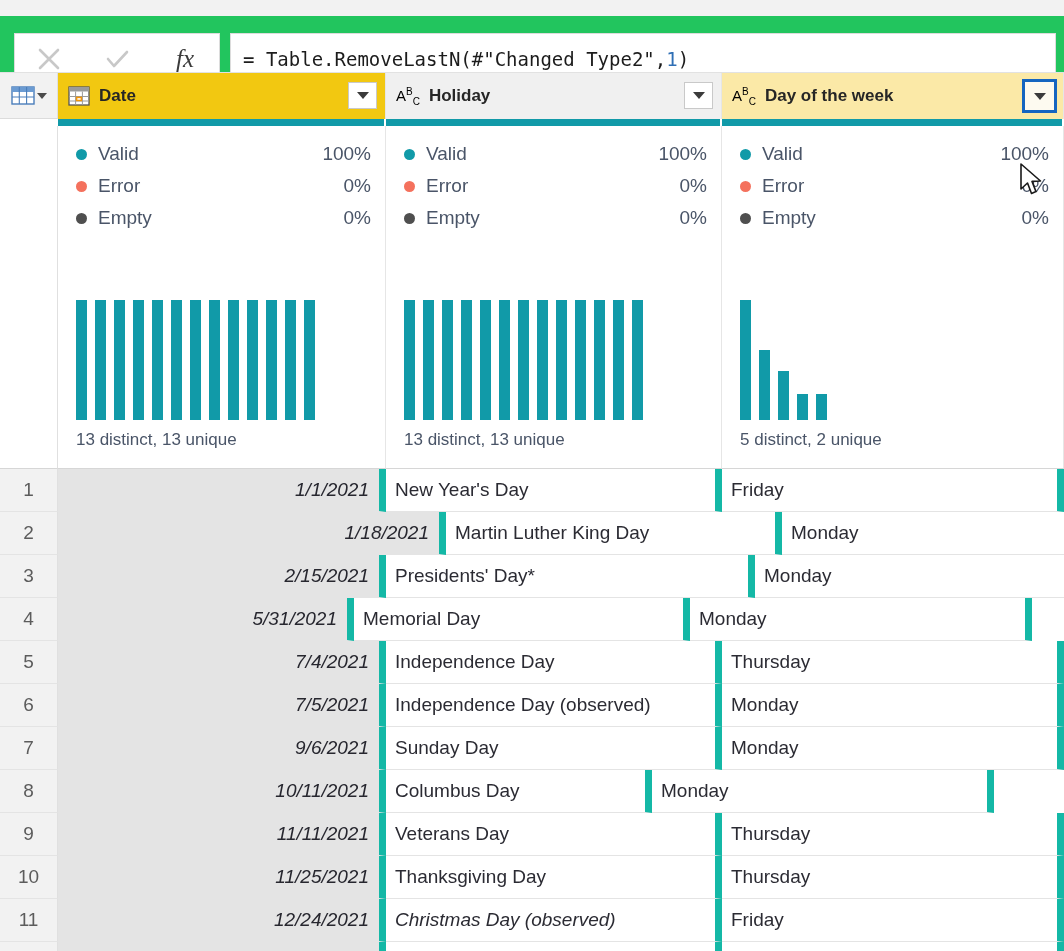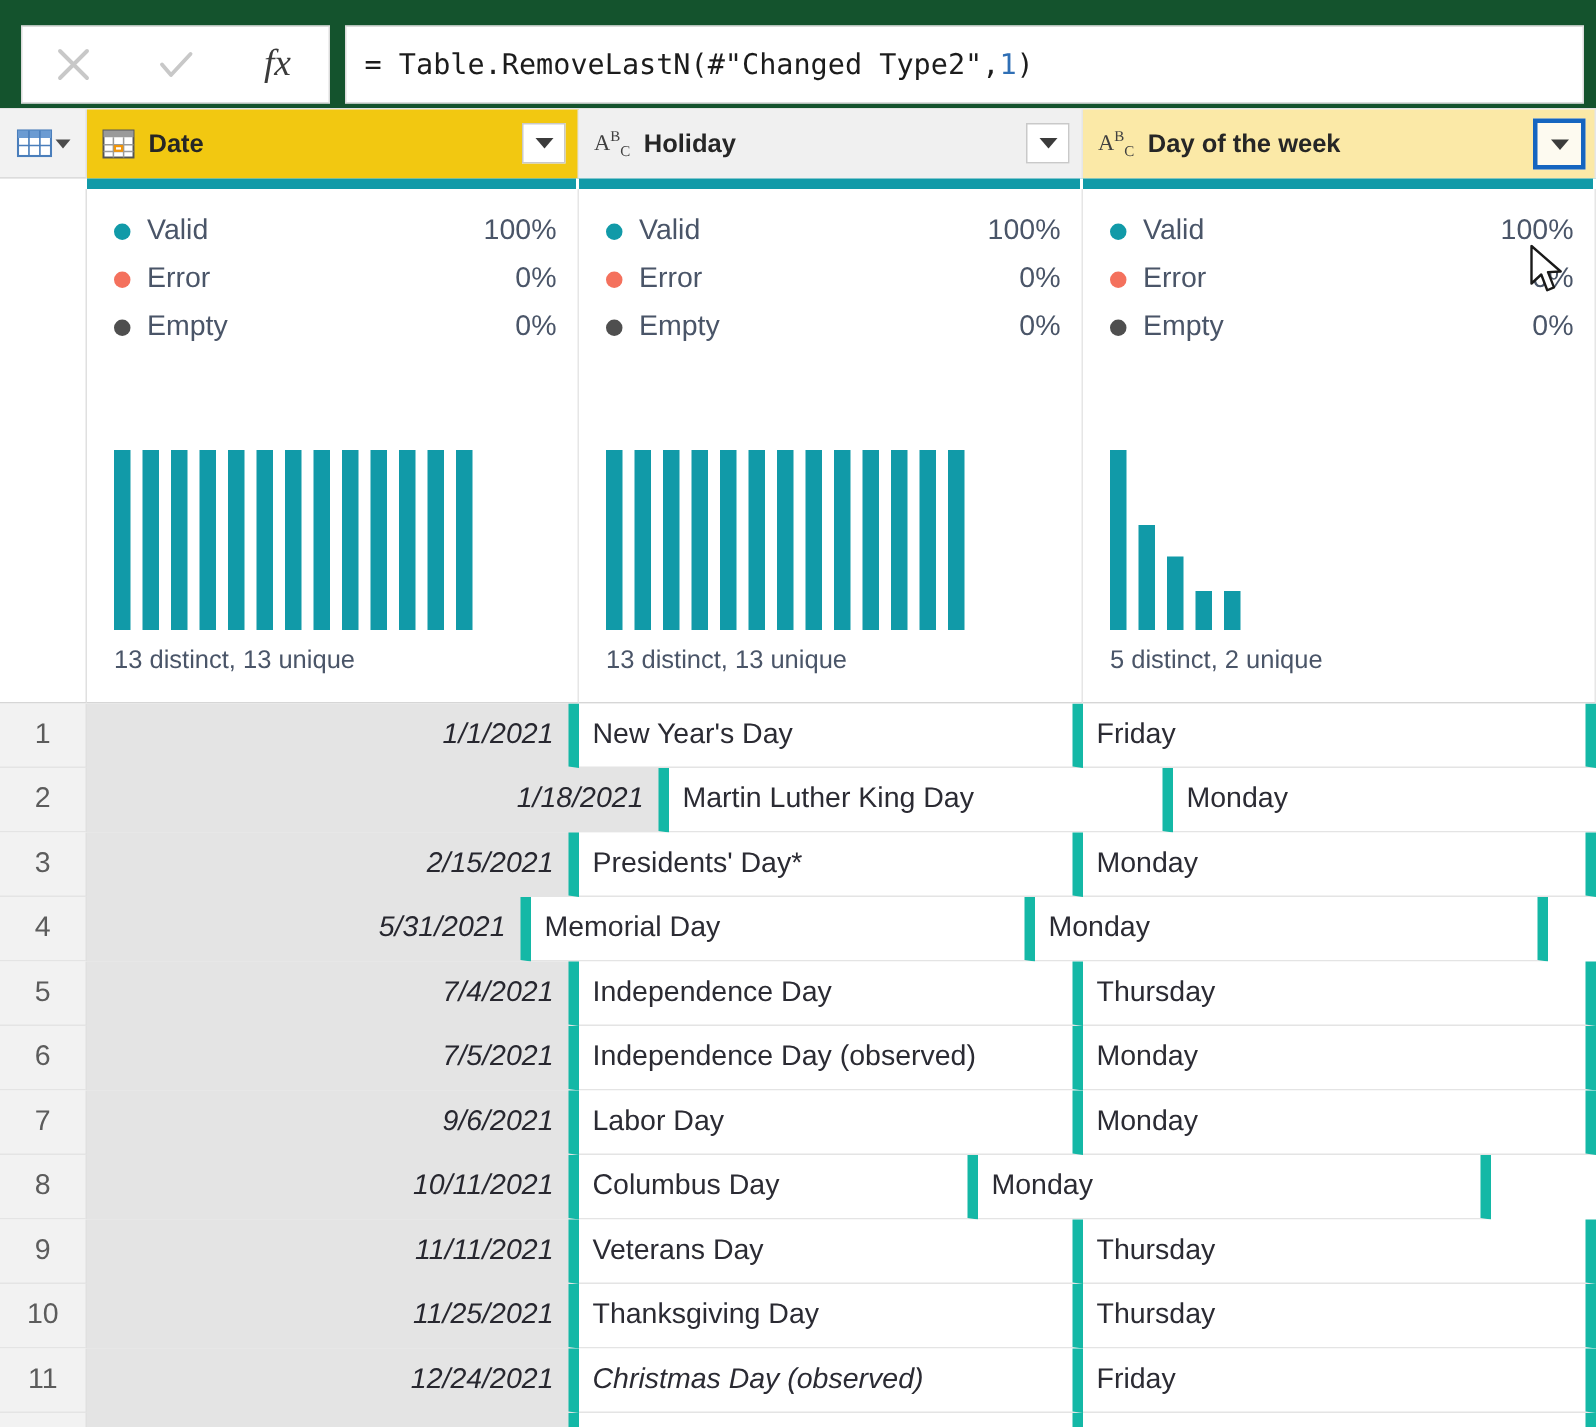--- a/index.html
+++ b/index.html
@@ -6,23 +6,23 @@
   html, body {
     margin: 0; padding: 0;
     width: 1064px; height: 951px;
     background: #f2f2f2;
     font-family: "Liberation Sans", sans-serif;
     overflow: hidden;
   }
 
   
   #formula-bar {
-    position: absolute; left: 0; top: 0;
+    position: absolute; left: 0; top: 16px;
     width: 1064px; height: 72px;
-    background: #14532d;
+    background: #22c55e;
     display: flex; align-items: center;
     padding: 22px 8px 9px 14px;
   }
   #formula-actions {
     width: 206px; height: 52px;
     background: #ffffff;
     border: 1px solid #dcdcdc;
     display: flex; align-items: center; justify-content: space-around;
     flex: 0 0 auto;
   }
@@ -92,22 +92,22 @@
   }
   .col-header.selected { background: #f2c811; }
   .col-header.hovered  { background: #fbe9a7; }
   .col-header.plain    { background: #f0f0f0; }
   .col-title {
     font-size: 17px; font-weight: bold; color: #262626;
     margin-left: 9px;
     white-space: nowrap;
   }
   .type-icon-abc {
-    font-size: 15px; color: #404040; white-space: nowrap;
-    font-family: Liberation Serif, serif;
+    font-size: 15px; color: #000000; white-space: nowrap;
+    font-family: Liberation Sans, sans-serif;
   }
   .type-icon-abc sup { font-size: 10px; vertical-align: super; }
   .type-icon-abc sub { font-size: 10px; vertical-align: sub; }
 
   .dd-btn {
     position: absolute; right: 8px; top: 9px;
     width: 29px; height: 27px;
     background: #ffffff;
     border: 1px solid #c9c9c9;
     display: flex; align-items: center; justify-content: center;
@@ -404,21 +404,21 @@
       </div>
       <div class="data-row">
         <div class="rownum-cell">2</div>
         <div class="cell date-cell" style="width: 388px;">1/18/2021</div>
         <div class="cell text-cell" style="width: 336px;">Martin Luther King Day</div>
         <div class="cell text-cell" style="width: 342px;">Monday</div>
       </div>
       <div class="data-row">
         <div class="rownum-cell">3</div>
         <div class="cell date-cell" style="width: 328px;">2/15/2021</div>
-        <div class="cell text-cell" style="width: 336px;">Presidents' Day*</div>
+        <div class="cell text-cell" style="width: 369px;">Presidents' Day*</div>
         <div class="cell text-cell" style="width: 342px;">Monday</div>
       </div>
       <div class="data-row">
         <div class="rownum-cell">4</div>
         <div class="cell date-cell" style="width: 296px;">5/31/2021</div>
         <div class="cell text-cell" style="width: 336px;">Memorial Day</div>
         <div class="cell text-cell" style="width: 342px;">Monday</div>
       </div>
       <div class="data-row">
         <div class="rownum-cell">5</div>
@@ -428,21 +428,21 @@
       </div>
       <div class="data-row">
         <div class="rownum-cell">6</div>
         <div class="cell date-cell" style="width: 328px;">7/5/2021</div>
         <div class="cell text-cell" style="width: 336px;">Independence Day (observed)</div>
         <div class="cell text-cell" style="width: 342px;">Monday</div>
       </div>
       <div class="data-row">
         <div class="rownum-cell">7</div>
         <div class="cell date-cell" style="width: 328px;">9/6/2021</div>
-        <div class="cell text-cell" style="width: 336px;">Labor Day</div>
+        <div class="cell text-cell" style="width: 336px;">Sunday Day</div>
         <div class="cell text-cell" style="width: 342px;">Monday</div>
       </div>
       <div class="data-row">
         <div class="rownum-cell">8</div>
         <div class="cell date-cell" style="width: 328px;">10/11/2021</div>
         <div class="cell text-cell" style="width: 266px;">Columbus Day</div>
         <div class="cell text-cell" style="width: 342px;">Monday</div>
       </div>
       <div class="data-row">
         <div class="rownum-cell">9</div>

